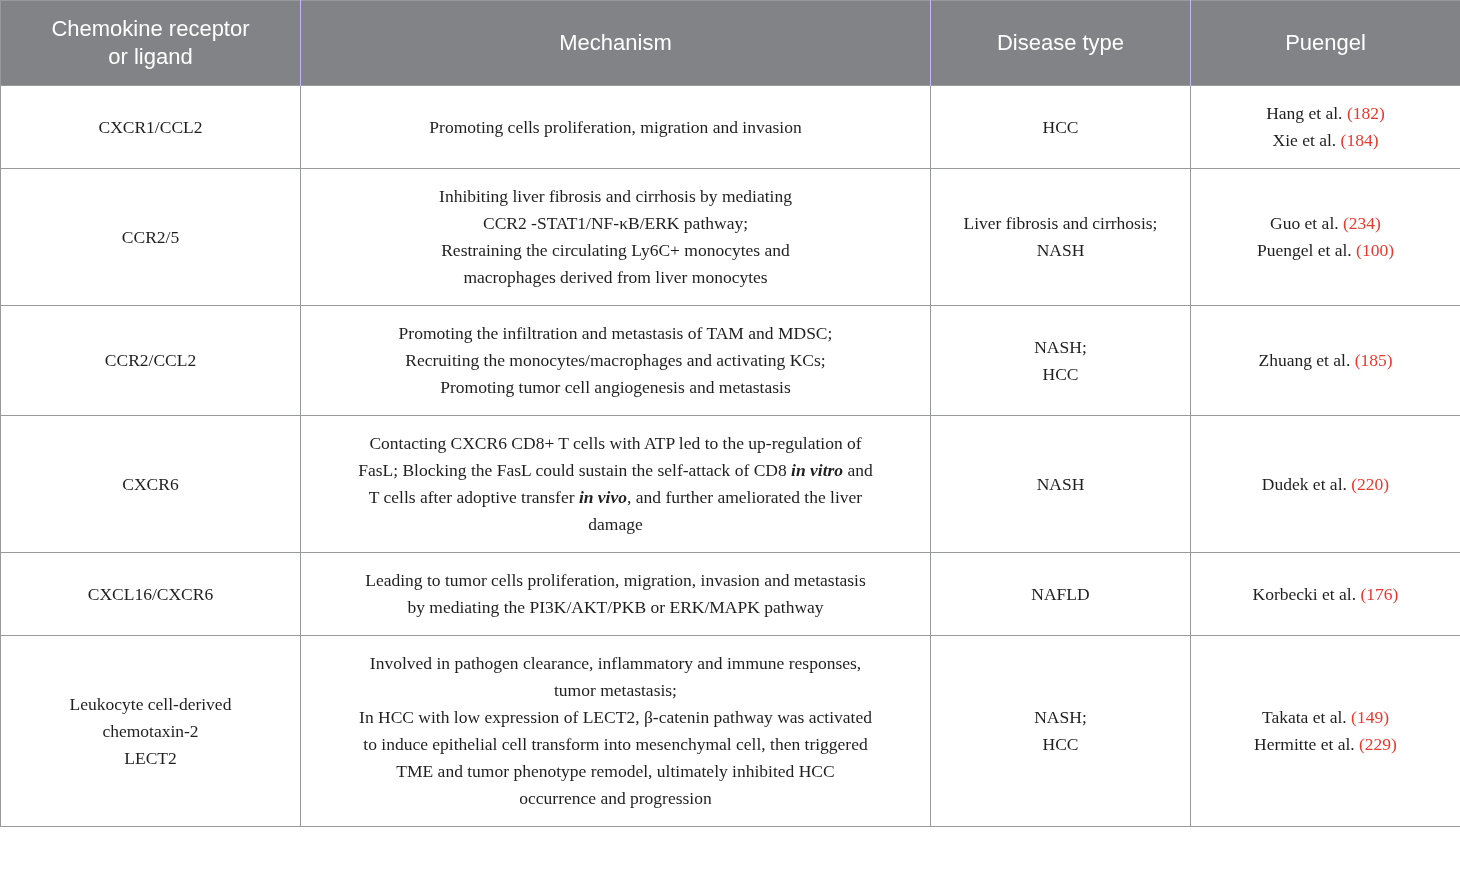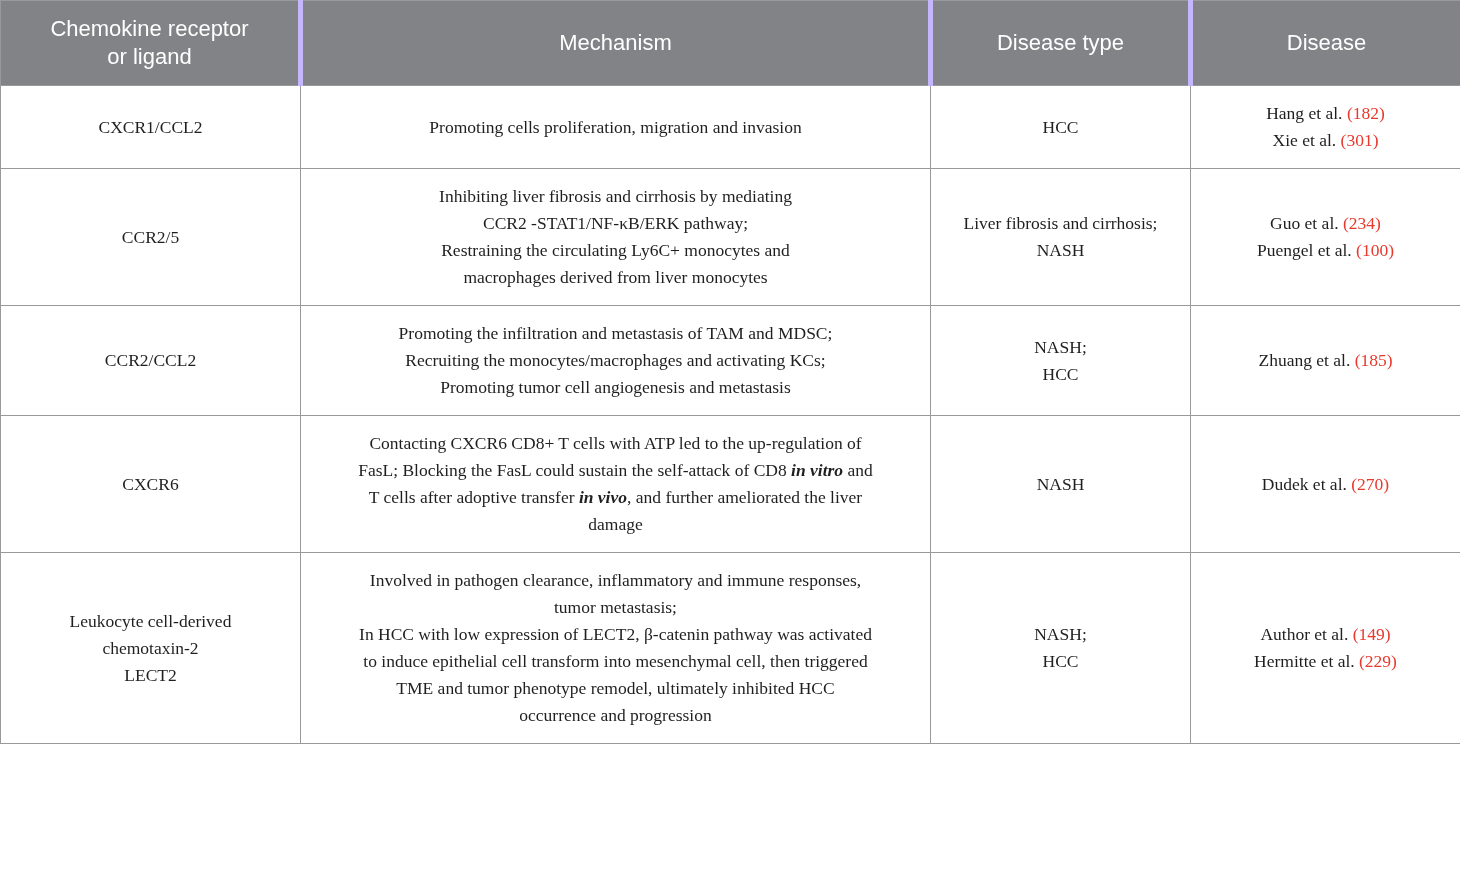--- a/index.html
+++ b/index.html
@@ -25,21 +25,21 @@
     font-weight: 400;
     font-size: 22px;
     line-height: 28px;
     text-align: center;
     vertical-align: middle;
     padding: 14px 10px;
     white-space: pre-line;
     border: none;
   }
   table.paper-table thead th + th {
-    border-left: 5px solid #c4b5fd;
+    border-left: 1px solid #c4b5fd;
   }
   table.paper-table tbody td {
     border: 1px solid #98999b;
     text-align: center;
     vertical-align: middle;
     font-size: 17.5px;
     line-height: 27px;
     padding: 14px 12px;
     background: #ffffff;
   }
@@ -65,49 +65,55 @@
       <col style="width:630px">
       <col style="width:260px">
       <col style="width:270px">
     </colgroup>
     <thead>
       <tr>
         <th>Chemokine receptor
 or ligand</th>
         <th>Mechanism</th>
         <th>Disease type</th>
-        <th>Disease</th>
+        <th>Puengel</th>
       </tr>
     </thead>
     <tbody id="table-body">
     <tr>
           <td>CXCR1/CCL2</td>
           <td>Promoting cells proliferation, migration and invasion</td>
           <td>HCC</td>
-          <td><span>Hang et al. </span><span class="ref">(182)</span><br><span>Xie et al. </span><span class="ref">(301)</span></td>
+          <td><span>Hang et al. </span><span class="ref">(182)</span><br><span>Xie et al. </span><span class="ref">(184)</span></td>
         </tr>
         <tr>
           <td>CCR2/5</td>
           <td>Inhibiting liver fibrosis and cirrhosis by mediating<br>CCR2 -STAT1/NF-κB/ERK pathway;<br>Restraining the circulating Ly6C+ monocytes and<br>macrophages derived from liver monocytes</td>
           <td>Liver fibrosis and cirrhosis;<br>NASH</td>
           <td><span>Guo et al. </span><span class="ref">(234)</span><br><span>Puengel et al. </span><span class="ref">(100)</span></td>
         </tr>
         <tr>
           <td>CCR2/CCL2</td>
           <td>Promoting the infiltration and metastasis of TAM and MDSC;<br>Recruiting the monocytes/macrophages and activating KCs;<br>Promoting tumor cell angiogenesis and metastasis</td>
           <td>NASH;<br>HCC</td>
           <td><span>Zhuang et al. </span><span class="ref">(185)</span></td>
         </tr>
         <tr>
           <td>CXCR6</td>
           <td>Contacting CXCR6 CD8+ T cells with ATP led to the up-regulation of<br>FasL; Blocking the FasL could sustain the self-attack of CD8 <em>in vitro</em> and<br>T cells after adoptive transfer <em>in vivo</em>, and further ameliorated the liver<br>damage</td>
           <td>NASH</td>
-          <td><span>Dudek et al. </span><span class="ref">(270)</span></td>
+          <td><span>Dudek et al. </span><span class="ref">(220)</span></td>
+        </tr>
+        <tr>
+          <td>CXCL16/CXCR6</td>
+          <td>Leading to tumor cells proliferation, migration, invasion and metastasis<br>by mediating the PI3K/AKT/PKB or ERK/MAPK pathway</td>
+          <td>NAFLD</td>
+          <td><span>Korbecki et al. </span><span class="ref">(176)</span></td>
         </tr>
         <tr>
           <td>Leukocyte cell-derived<br>chemotaxin-2<br>LECT2</td>
           <td>Involved in pathogen clearance, inflammatory and immune responses,<br>tumor metastasis;<br>In HCC with low expression of LECT2, β-catenin pathway was activated<br>to induce epithelial cell transform into mesenchymal cell, then triggered<br>TME and tumor phenotype remodel, ultimately inhibited HCC<br>occurrence and progression</td>
           <td>NASH;<br>HCC</td>
-          <td><span>Author et al. </span><span class="ref">(149)</span><br><span>Hermitte et al. </span><span class="ref">(229)</span></td>
+          <td><span>Takata et al. </span><span class="ref">(149)</span><br><span>Hermitte et al. </span><span class="ref">(229)</span></td>
         </tr>
       </tbody>
   </table>
 </div>
 
 </body></html>

